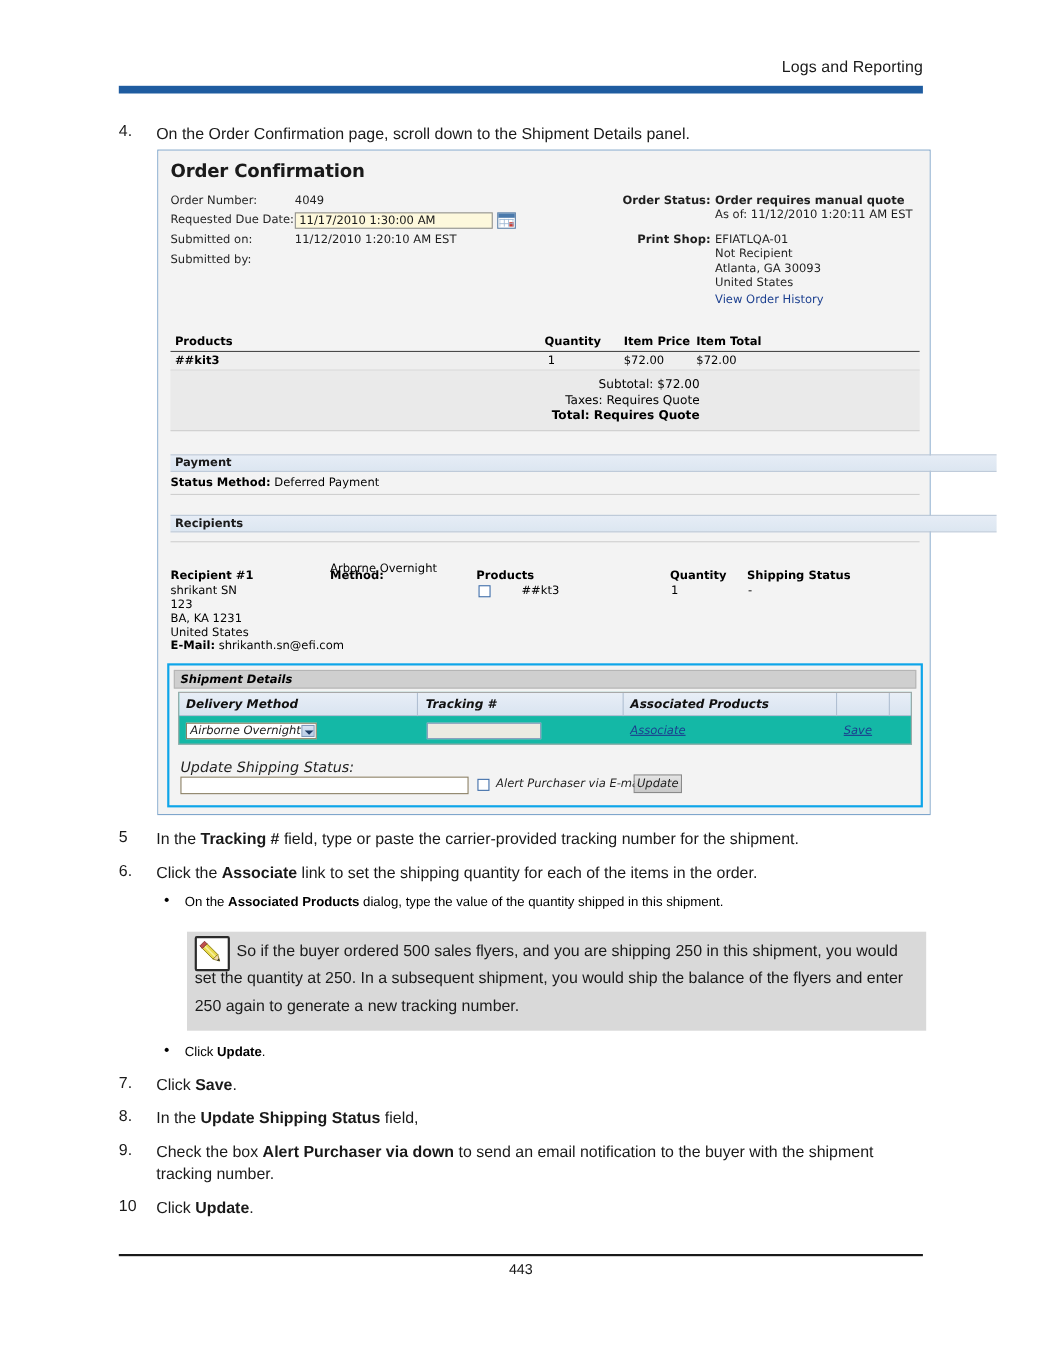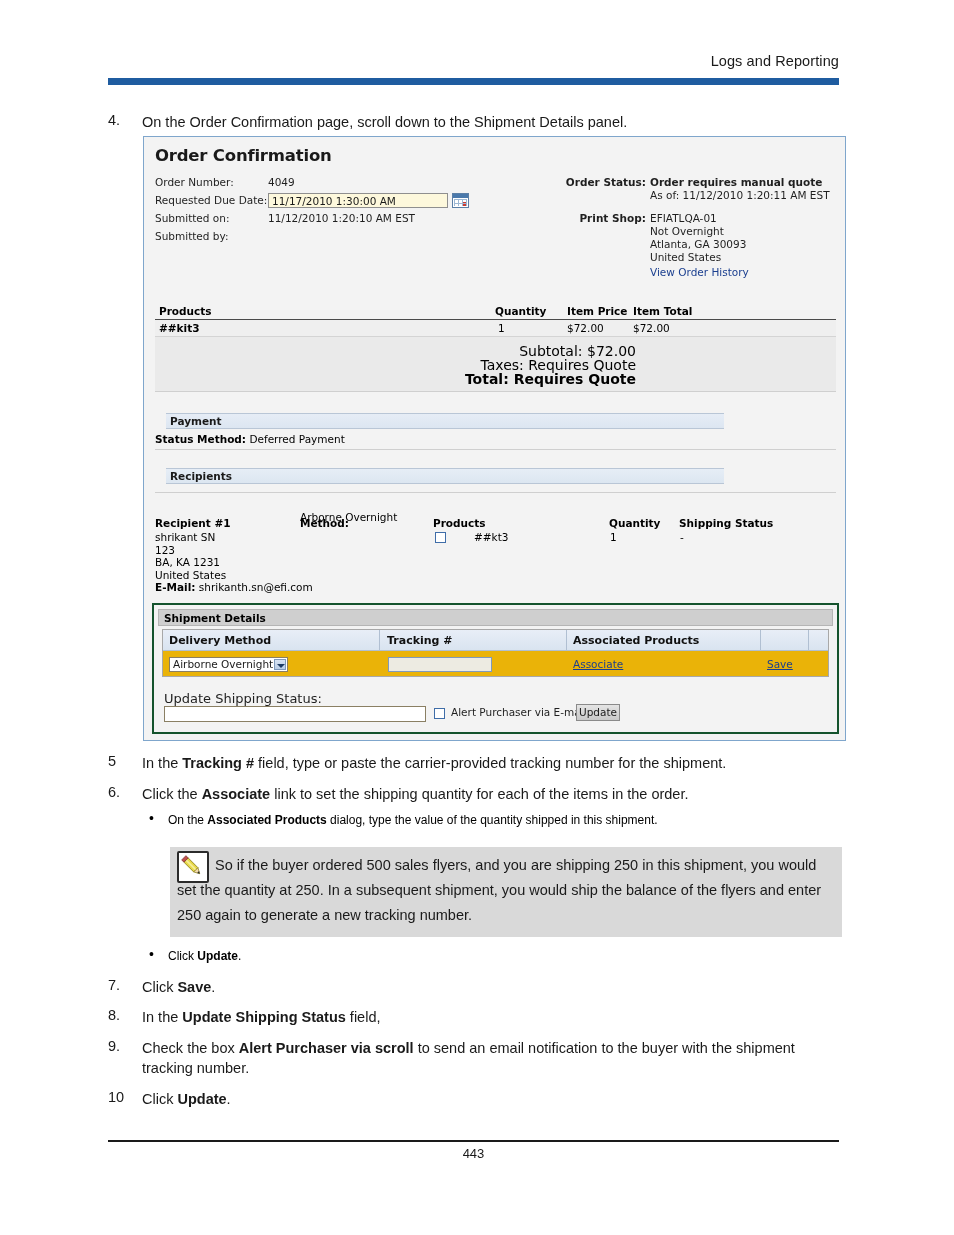--- a/index.html
+++ b/index.html
@@ -156,22 +156,22 @@
   .oc-r-val { }
   .oc-r-val.bold { font-weight: bold; }
   .oc-link {
     color: #1b3f8f;
     cursor: pointer;
   }
 
   
   .sec-bar {
     position: absolute;
-    left: 22px;
-    width: 558px;
+    left: 11px;
+    width: 751px;
     height: 16px;
     background: linear-gradient(to bottom, #E6EDF6, #DCE6F1);
     border-top: 1px solid #b9c6d6;
     border-bottom: 1px solid #b9c6d6;
     box-sizing: border-box;
   }
   .sec-bar-label {
     position: absolute;
     left: 4px;
     top: 1px;
@@ -209,53 +209,54 @@
     top: 200px;
     width: 681px;
     height: 55px;
     background: #EAEAEA;
     border-bottom: 1px solid #cfcfcf;
     box-sizing: border-box;
   }
   .tot-line {
     position: absolute;
     right: 200px;
-    font-size: 14px;
+    font-size: 11px;
     white-space: nowrap;
     text-align: right;
   }
 
   .ship-panel {
     position: absolute;
     left: 8px;
     top: 466px;
     width: 687px;
     height: 131px;
-    border: 2px solid #14532d;
+    border: 2px solid #0ea5e9;
     box-sizing: border-box;
     background: #F3F3F3;
+    font-style: italic;
   }
   .sd-hdr {
     position: absolute;
     left: 4px; top: 4px;
     width: 675px; height: 17px;
     background: #CFCFCF;
     border: 1px solid #b5b5b5;
     box-sizing: border-box;
   }
   .sd-hdr span {
     position: absolute; left: 5px; top: 2px;
     font-size: 10.5px; font-weight: bold;
   }
   .sd-table {
     position: absolute;
     left: 8px; top: 24px;
     width: 667px; height: 48px;
     border: 1px solid #a8a8a8;
-    background: #eab308;
+    background: #14b8a6;
     box-sizing: border-box;
   }
   .sd-thead {
     position: absolute;
     left: 0; top: 0; right: 0;
     height: 21px;
     background: linear-gradient(to bottom, #E8EEF7, #D9E4F0);
     border-bottom: 1px solid #b0bfd2;
     box-sizing: border-box;
   }
@@ -465,21 +466,21 @@
         <span class="oc-r-lbl"></span>
         <span class="oc-r-val">As of: 11/12/2010 1:20:11 AM EST</span>
       </div>
       <div style="height:10px"></div>
       <div class="oc-r-row">
         <span class="oc-r-lbl">Print Shop:</span>
         <span class="oc-r-val">EFIATLQA-01</span>
       </div>
       <div class="oc-r-row">
         <span class="oc-r-lbl"></span>
-        <span class="oc-r-val">Not Overnight</span>
+        <span class="oc-r-val">Not Recipient</span>
       </div>
       <div class="oc-r-row">
         <span class="oc-r-lbl"></span>
         <span class="oc-r-val">Atlanta, GA 30093</span>
       </div>
       <div class="oc-r-row">
         <span class="oc-r-lbl"></span>
         <span class="oc-r-val">United States</span>
       </div>
       <div class="oc-r-row" style="margin-top:3px">
@@ -633,21 +634,21 @@
   <span class="step-text"><span>Click </span><b>Save</b><span>.</span></span>
 </div>
 
 <div class="step" style="left:108px; top:1007px; width:740px;">
   <span class="step-num">8.</span>
   <span class="step-text"><span>In the </span><b>Update Shipping Status</b><span> field,</span></span>
 </div>
 
 <div class="step" style="left:108px; top:1038px; width:700px;">
   <span class="step-num">9.</span>
-  <span class="step-text"><span>Check the box </span><b>Alert Purchaser via scroll</b><span> to send an email notification to the buyer with the shipment tracking number.</span></span>
+  <span class="step-text"><span>Check the box </span><b>Alert Purchaser via down</b><span> to send an email notification to the buyer with the shipment tracking number.</span></span>
 </div>
 
 <div class="step" style="left:108px; top:1089px; width:740px;">
   <span class="step-num">10</span>
   <span class="step-text"><span>Click </span><b>Update</b><span>.</span></span>
 </div>
 
 <div class="footer-rule"></div>
 <div class="footer-page">443</div>
 

